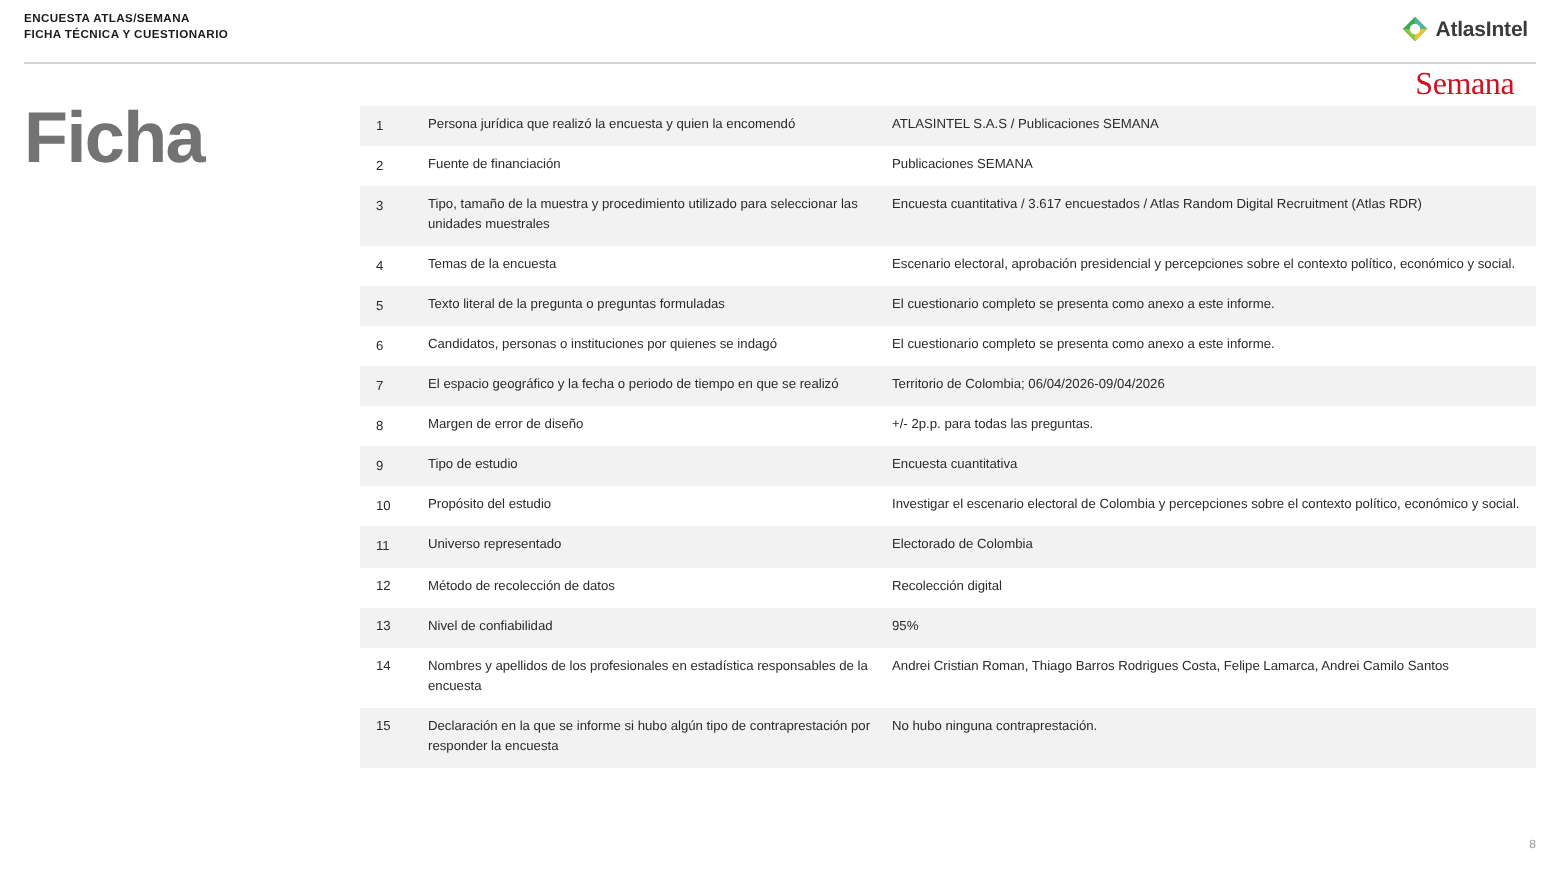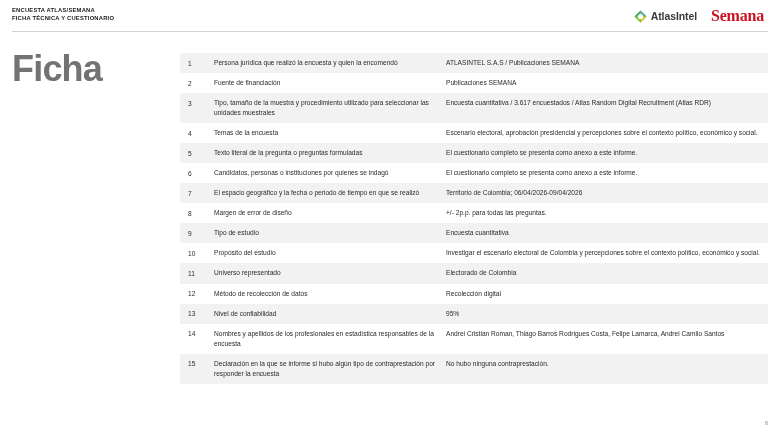--- a/index.html
+++ b/index.html
@@ -40,20 +40,21 @@
     color: #1a1a1a;
     white-space: nowrap;
   }
 
   .header-right {
     display: flex;
     align-items: center;
     gap: 14px;
     padding-right: 4px;
     margin-top: 1px;
+    flex-direction: column;
   }
 
   .brand-atlas {
     display: flex;
     align-items: center;
     gap: 4px;
   }
 
   .atlas-mark {
     width: 13px;
@@ -65,21 +66,21 @@
     font-size: 10.5px;
     font-weight: 600;
     letter-spacing: -0.1px;
     color: #3b3b3b;
     white-space: nowrap;
   }
 
   .brand-semana {
     font-family: "Liberation Serif", serif;
     font-size: 16px;
-    font-weight: 700;
+    font-weight: 400;
     letter-spacing: -0.2px;
     color: #cc1122;
     white-space: nowrap;
     line-height: 1;
     text-align: right;
   }
 
   .header-rule {
     position: absolute;
     top: 31px;

